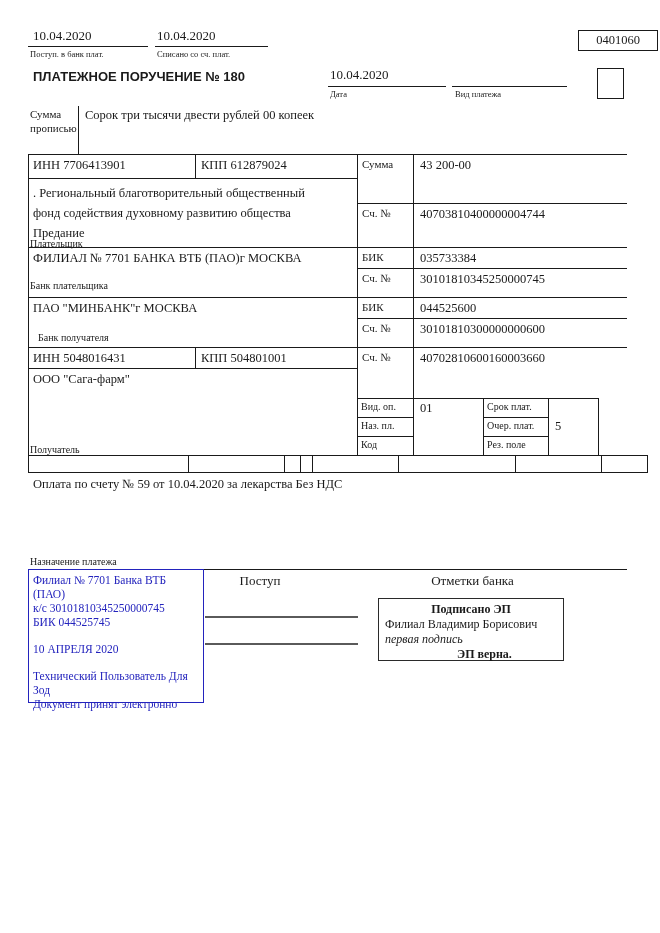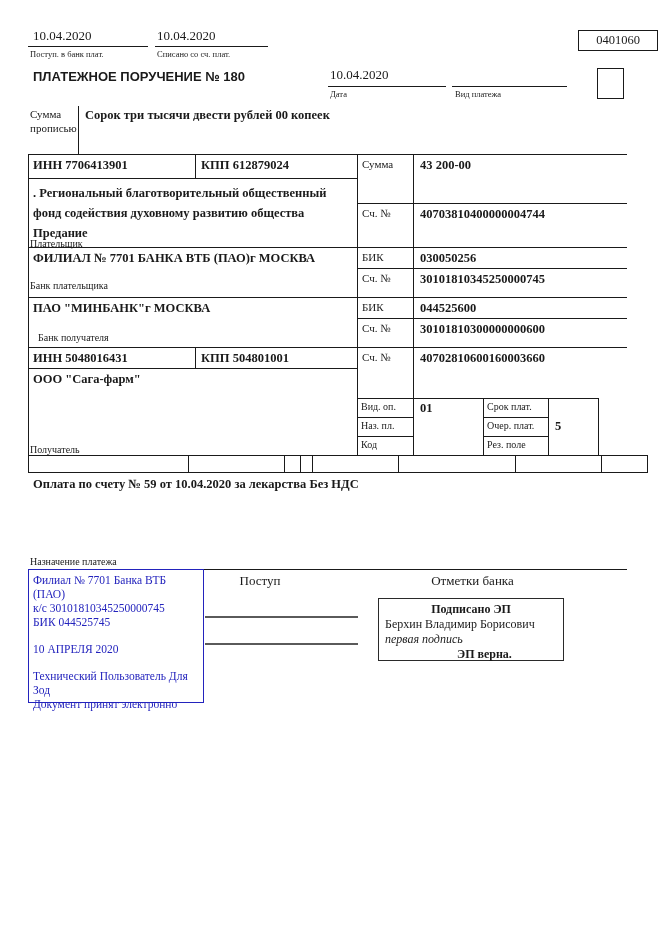--- a/index.html
+++ b/index.html
@@ -5,21 +5,21 @@
   html,body{margin:0;padding:0;background:#888;}
   .page{position:relative;width:660px;height:933px;background:#ffffff;margin:0 auto;
         font-family:"Liberation Serif","DejaVu Serif",serif;color:#1a1a1a;overflow:hidden;}
   .t{position:absolute;white-space:nowrap;line-height:1.15;}
   .wrap{white-space:normal;}
   .hl{position:absolute;height:1px;background:#1a1a1a;}
   .vl{position:absolute;width:1px;background:#1a1a1a;}
   .f8{font-size:8.5px;}
   .f10{font-size:10px;}
   .f11{font-size:11px;}
-  .f12{font-size:12.5px;font-weight:bold;}
+  .f12{font-size:12.5px;}
   .f13{font-size:13px;}
   .sans{font-family:"Liberation Sans","DejaVu Sans",sans-serif;}
   .b{font-weight:bold;}
   .i{font-style:italic;}
   .box{position:absolute;border:1.5px solid #1a1a1a;box-sizing:border-box;}
   .codebox{position:absolute;border:1.5px solid #1a1a1a;box-sizing:border-box;
            display:flex;align-items:center;justify-content:center;font-size:12.5px;}
   .stamp{position:absolute;left:28px;top:569px;width:176px;height:134px;
          border:1.5px solid #2323bd;box-sizing:border-box;color:#2323bd;
          font-size:11.5px;padding:3px 4px;line-height:1.22;}
@@ -76,21 +76,21 @@
   <div class="t f12" style="left:420px;top:158px;">43 200-00</div>
   <div class="hl" style="left:357px;top:203px;width:270px;"></div>
   <div class="t f11" style="left:362px;top:207px;">Сч. №</div>
   <div class="t f12" style="left:420px;top:207px;">40703810400000004744</div>
 
   <div class="hl" style="left:28px;top:247px;width:599px;"></div>
 
   <div class="t f12" style="left:33px;top:251px;">ФИЛИАЛ № 7701 БАНКА ВТБ (ПАО)г МОСКВА</div>
   <div class="t f10" style="left:30px;top:280px;">Банк плательщика</div>
   <div class="t f11" style="left:362px;top:251px;">БИК</div>
-  <div class="t f12" style="left:420px;top:251px;">030050256</div>
+  <div class="t f12" style="left:420px;top:251px;">035733384</div>
   <div class="hl" style="left:357px;top:268px;width:270px;"></div>
   <div class="t f11" style="left:362px;top:272px;">Сч. №</div>
   <div class="t f12" style="left:420px;top:272px;">30101810345250000745</div>
 
   <div class="hl" style="left:28px;top:297px;width:599px;"></div>
 
   <div class="t f12" style="left:33px;top:301px;">ПАО "МИНБАНК"г МОСКВА</div>
   <div class="t f10" style="left:30px;top:332px;padding-left:8px;">Банк получателя</div>
   <div class="t f11" style="left:362px;top:301px;">БИК</div>
   <div class="t f12" style="left:420px;top:301px;">044525600</div>
@@ -156,18 +156,18 @@
   </div>
 
   <div class="t f13 center" style="left:195px;top:574px;width:130px;">Поступ</div>
   <div class="t f13 center" style="left:380px;top:574px;width:185px;">Отметки банка</div>
 
   <div class="sigline" style="left:205px;top:616px;width:153px;"></div>
   <div class="sigline" style="left:205px;top:643px;width:153px;"></div>
 
   <div class="epbox">
     <div class="b center">Подписано ЭП</div>
-    <div>Берхин Владимир Борисович</div>
+    <div>Филиал Владимир Борисович</div>
     <div class="i">первая подпись</div>
     <div class="b" style="padding-left:72px;">ЭП верна.</div>
   </div>
 
 </div>
 
 </body></html>

